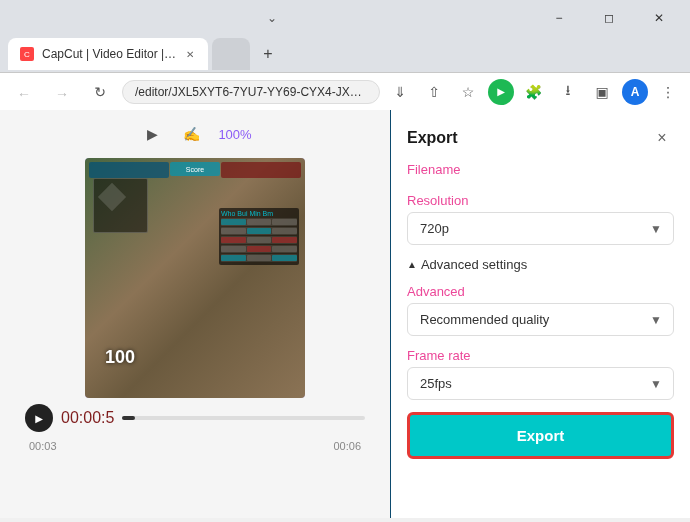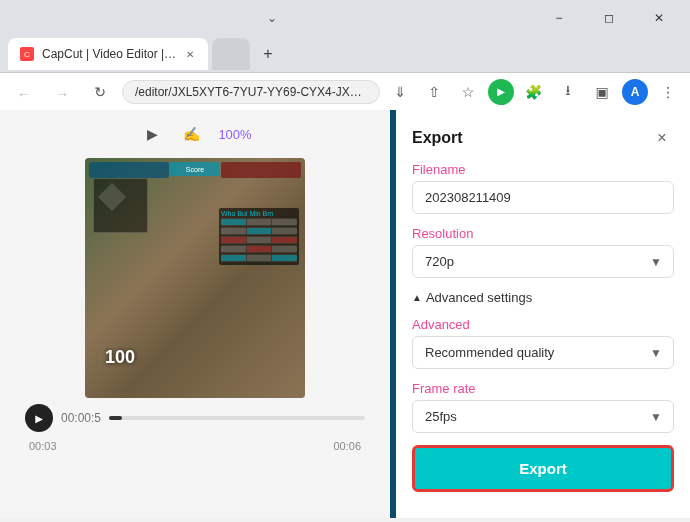--- a/index.html
+++ b/index.html
@@ -45,28 +45,28 @@
     .hud-score { background: rgba(0,0,0,0.5); width: 30px; height: 16px; border-radius: 2px; display: flex; align-items: center; justify-content: center; font-size: 8px; color: white; }
     .hud-table { position: absolute; top: 50px; right: 6px; width: 80px; background: rgba(0,0,0,0.6); border-radius: 2px; padding: 2px; }
     .hud-row { height: 8px; margin: 1px 0; background: rgba(255,255,255,0.1); border-radius: 1px; display: flex; gap: 1px; align-items: center; }
     .hud-cell { flex: 1; height: 6px; background: rgba(255,255,255,0.15); border-radius: 1px; }
     .hud-cell.highlight { background: rgba(0,160,180,0.6); }
     .hud-cell.red { background: rgba(180,40,40,0.6); }
     .video-counter { position: absolute; bottom: 30px; left: 20px; color: white; font-size: 18px; font-weight: bold; text-shadow: 0 0 4px rgba(0,0,0,0.8); }
 
     .playback-bar { display: flex; align-items: center; gap: 8px; width: 100%; max-width: 340px; padding: 6px 0; }
     .play-btn { width: 28px; height: 28px; border-radius: 50%; background: #222; color: white; border: none; cursor: pointer; display: flex; align-items: center; justify-content: center; font-size: 10px; }
-    .time-display { font-size: 12px; color: #737373; }
+    .time-display { font-size: 16px; color: #7f1d1d; }
     .timeline-track { flex: 1; height: 4px; background: #ddd; border-radius: 2px; position: relative; }
     .timeline-progress { height: 100%; width: 5%; background: #333; border-radius: 2px; }
 
     .timeline-area { display: flex; width: 100%; max-width: 340px; justify-content: space-between; font-size: 11px; color: #888; padding: 0 4px; margin-top: 2px; }
 
     
-    .export-panel { width: 300px; background: #fff; border-left: 6px solid #0c4a6e; display: flex; flex-direction: column; padding: 16px; gap: 12px; overflow-y: auto; flex-shrink: 0; }
+    .export-panel { width: 300px; background: #fff; border-left: 1px solid #0c4a6e; display: flex; flex-direction: column; padding: 16px; gap: 12px; overflow-y: auto; flex-shrink: 0; }
     .panel-header { display: flex; justify-content: space-between; align-items: center; }
     .panel-title { font-size: 16px; font-weight: 600; color: #1a1a1a; }
     .close-panel-btn { width: 24px; height: 24px; border-radius: 50%; display: flex; align-items: center; justify-content: center; font-size: 16px; color: #666; cursor: pointer; }
 
     .field-label { font-size: 13px; color: #ec4899; font-weight: 500; margin-bottom: 4px; }
 
     .text-input { width: 100%; border: 1px solid #ddd; border-radius: 6px; padding: 8px 12px; font-size: 13px; color: #333; outline: none; background: #fff; }
 
     .select-wrapper { position: relative; width: 100%; }
     .select-field { width: 100%; border: 1px solid #ddd; border-radius: 6px; padding: 8px 12px; font-size: 13px; color: #333; background: #fff; appearance: none; cursor: pointer; outline: none; }
@@ -203,21 +203,20 @@
   </div>
 
   <div class="export-panel">
     <div class="panel-header">
       <span class="panel-title">Export</span>
       <div class="close-panel-btn">×</div>
     </div>
 
     <div class="field-group">
       <div class="field-label">Filename</div>
-      <input type="text" class="text-input" value="202308211409" style="">
     </div>
 
     <div class="field-group">
       <div class="field-label">Resolution</div>
       <div class="select-wrapper">
         <select class="select-field">
           <option>720p</option>
           <option>1080p</option>
           <option>480p</option>
           <option>360p</option>

